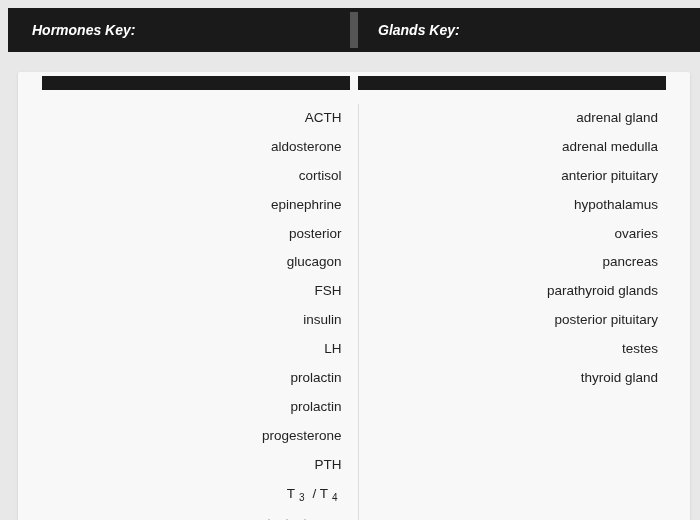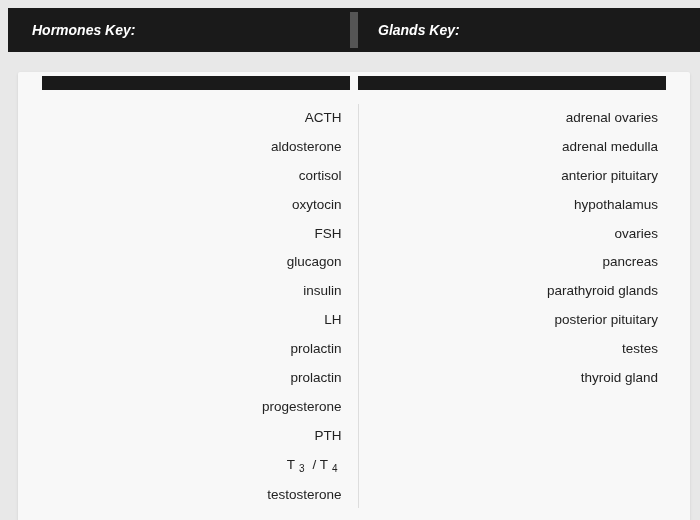--- a/index.html
+++ b/index.html
@@ -110,36 +110,37 @@
     <div class="col-divider"></div>
     <div class="col-header"></div>
   </div>
 
   <div class="table-body">
 
     <div class="column" id="hormones-col">
         <div class="list-item">ACTH</div>
         <div class="list-item">aldosterone</div>
         <div class="list-item">cortisol</div>
-        <div class="list-item">oxytocin</div>
+        <div class="list-item">epinephrine</div>
+        <div class="list-item">posterior</div>
+        <div class="list-item">glucagon</div>
         <div class="list-item">FSH</div>
-        <div class="list-item">glucagon</div>
         <div class="list-item">insulin</div>
         <div class="list-item">LH</div>
         <div class="list-item">prolactin</div>
         <div class="list-item">prolactin</div>
         <div class="list-item">progesterone</div>
         <div class="list-item">PTH</div>
         <div class="list-item">T<sub>3</sub> / T<sub>4</sub></div>
         <div class="list-item">testosterone</div>
       </div>
     <div class="column-divider"></div>
 
     <div class="column" id="glands-col">
-        <div class="list-item">adrenal ovaries</div>
+        <div class="list-item">adrenal gland</div>
         <div class="list-item">adrenal medulla</div>
         <div class="list-item">anterior pituitary</div>
         <div class="list-item">hypothalamus</div>
         <div class="list-item">ovaries</div>
         <div class="list-item">pancreas</div>
         <div class="list-item">parathyroid glands</div>
         <div class="list-item">posterior pituitary</div>
         <div class="list-item">testes</div>
         <div class="list-item">thyroid gland</div>
       </div>

